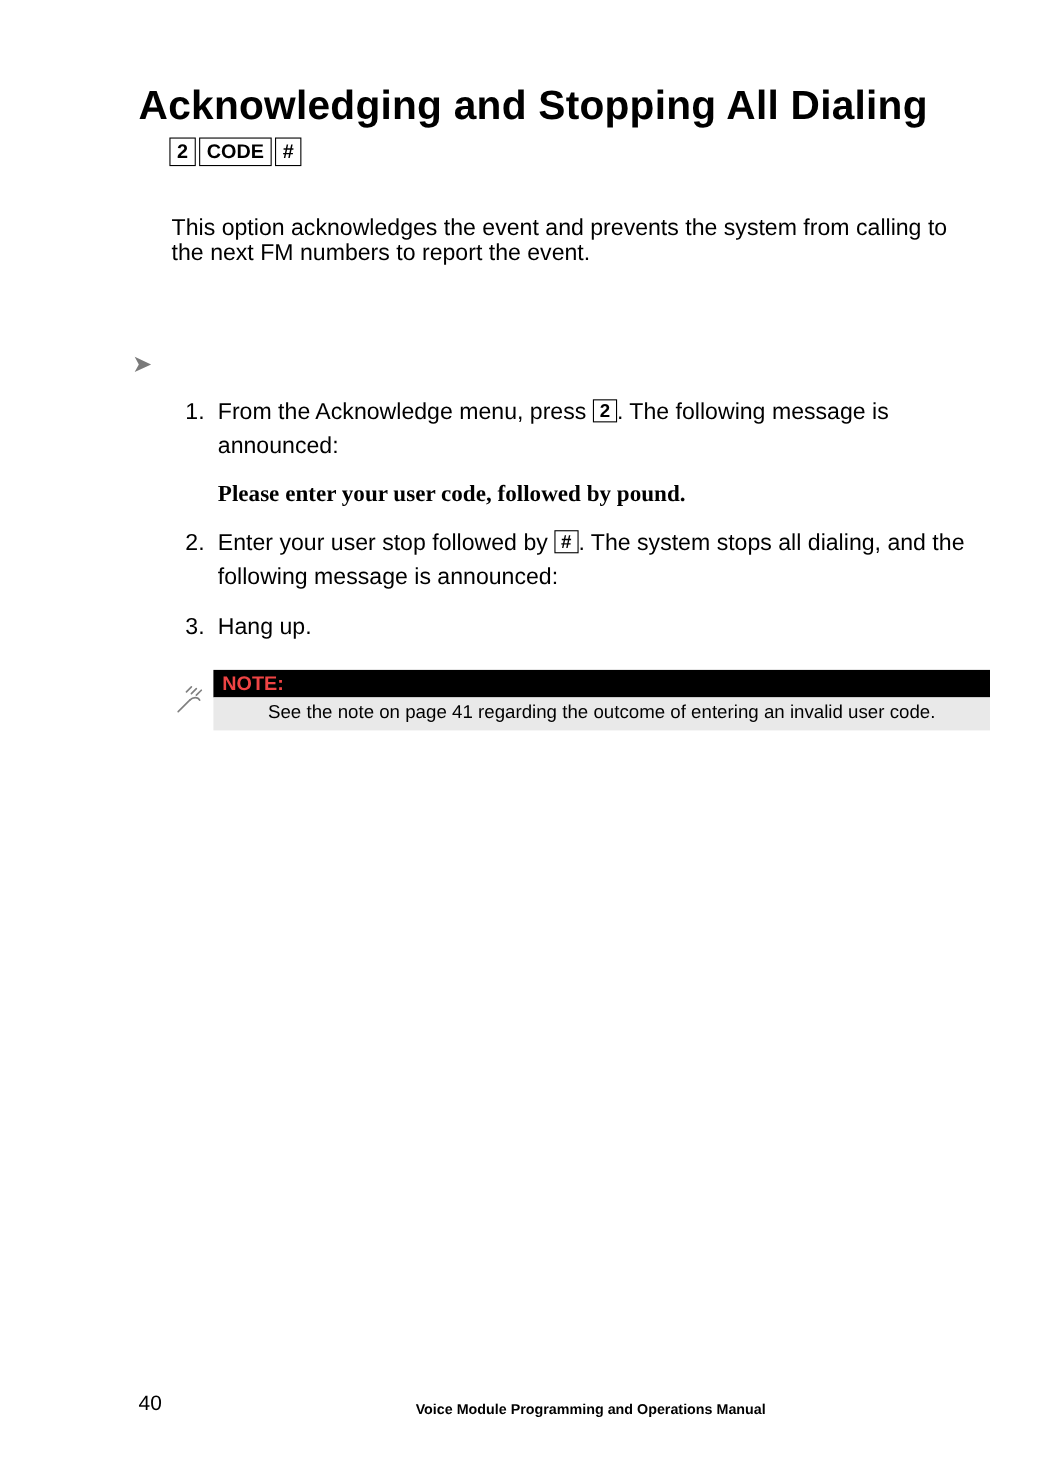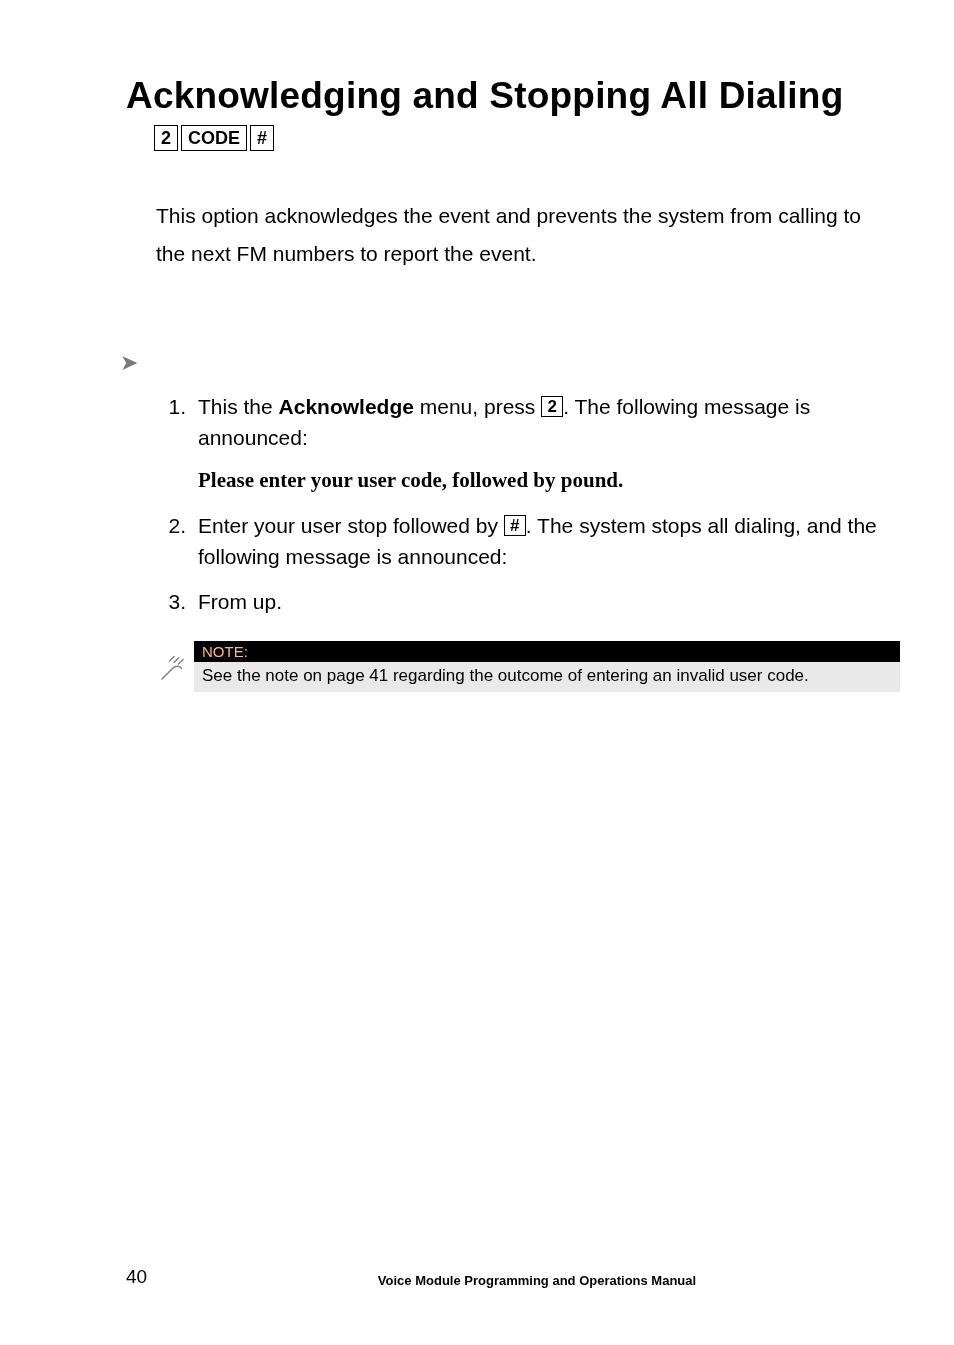--- a/index.html
+++ b/index.html
@@ -48,21 +48,21 @@
   .keycap.inline {
     font-size: 17px;
     line-height: 19px;
     padding: 0px 5px;
     position: relative;
     top: -2px;
   }
   p.intro {
     margin: 46px 0 0 30px;
     font-size: 21px;
-    line-height: 38px;
+    line-height: 22px;
     font-weight: 400;
     max-width: 710px;
   }
   .subheading-row {
     display: flex;
     align-items: baseline;
     margin-top: 74px;
     margin-left: -6px;
   }
   .arrow {
@@ -94,21 +94,21 @@
   }
   ol.steps > li::before {
     content: counter(step) ".";
     position: absolute;
     left: -26px;
     top: 0;
     width: 30px;
     text-align: right;
     font-size: 21px;
   }
-  .bold { font-weight: 700; }
+  .bold { font-weight: 400; }
   .announce {
     font-family: "Times New Roman", Times, serif;
     font-weight: 700;
     font-size: 21px;
     display: block;
     margin-top: 12px;
   }
   .note-block {
     display: flex;
     margin-top: 24px;
@@ -120,31 +120,32 @@
     flex: 0 0 34px;
     margin-right: 4px;
     margin-top: 14px;
   }
   .note-content {
     flex: 1;
     max-width: 740px;
   }
   .note-header {
     background: #000;
-    color: #fdba74;
-    font-family: Arial, Helvetica, sans-serif;
-    font-weight: 400;
-    font-size: 15px;
+    color: #ef4444;
+    font-family: Arial, Helvetica, sans-serif;
+    font-weight: 700;
+    font-size: 18px;
     padding: 2px 8px;
   }
   .note-body {
     background: #e9e9e9;
     font-family: Arial, Helvetica, sans-serif;
     font-size: 17px;
     padding: 4px 8px 6px 8px;
+    text-align: center;
   }
   .footer {
     position: absolute;
     bottom: 57px;
     left: 0;
     width: 954px;
     box-sizing: border-box;
     padding: 0 90px;
     display: flex;
     align-items: flex-end;
@@ -176,28 +177,28 @@
   </div>
 
   <p class="intro">This option acknowledges the event and prevents the system from calling to the next FM numbers to report the event.</p>
 
   <div class="subheading-row">
     <span class="arrow">➤</span>
   </div>
 
   <ol class="steps">
     <li>
-      <span>This the </span><span class="bold">Acknowledge</span><span> menu, press </span><span class="keycap inline">2</span><span>. The following message is announced:</span>
+      <span>From the </span><span class="bold">Acknowledge</span><span> menu, press </span><span class="keycap inline">2</span><span>. The following message is announced:</span>
       <span class="announce">Please enter your user code, followed by pound.</span>
     </li>
     <li>
       <span>Enter your user stop followed by </span><span class="keycap inline">#</span><span>. The system stops all dialing, and the following message is announced:</span>
     </li>
     <li>
-      <span>From up.</span>
+      <span>Hang up.</span>
     </li>
   </ol>
 
   <div class="note-block">
     <div class="note-icon">
       <svg viewBox="0 0 40 40" width="30" height="30">
         <g fill="none" stroke="#808080" stroke-width="2" stroke-linecap="round" stroke-linejoin="round">
           <path d="M8 32 L22 18"></path>
           <path d="M22 18 C26 14 32 14 34 18"></path>
           <path d="M24 10 L30 4"></path>

